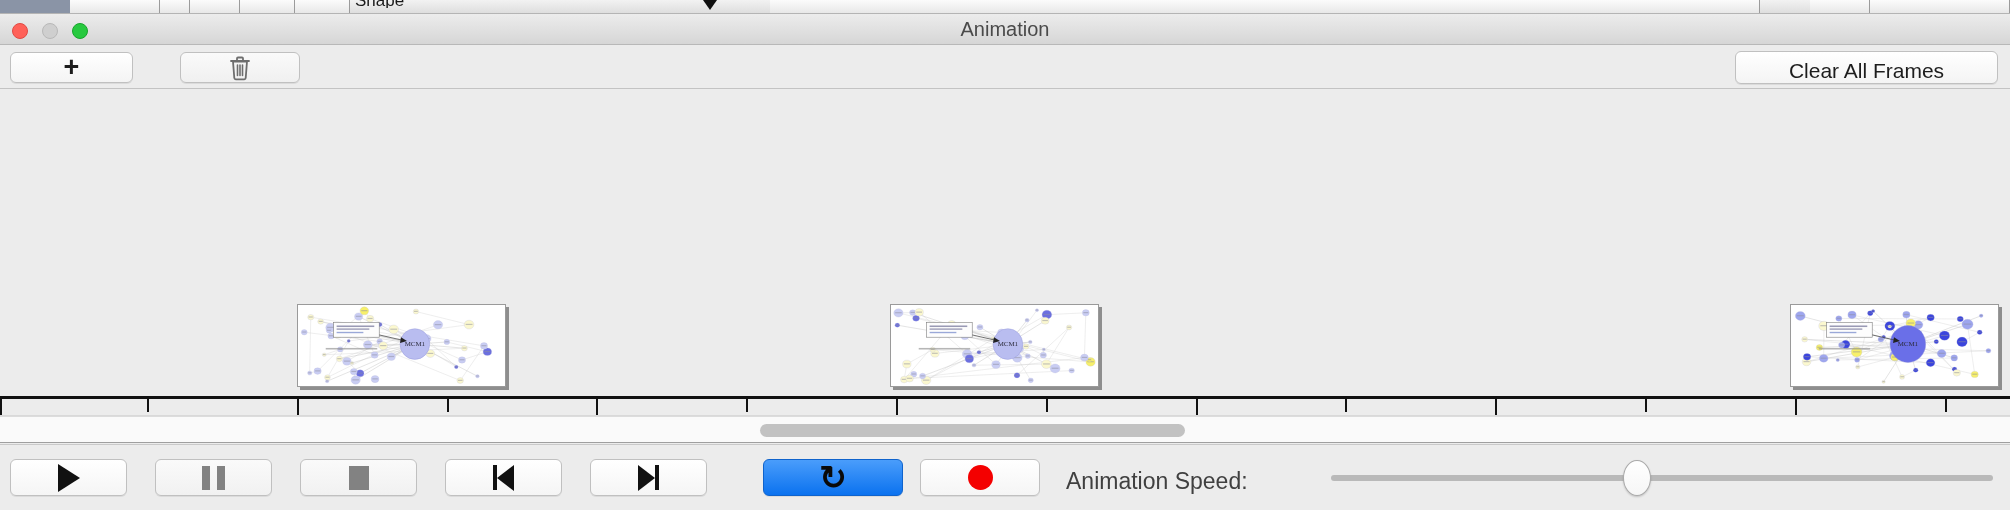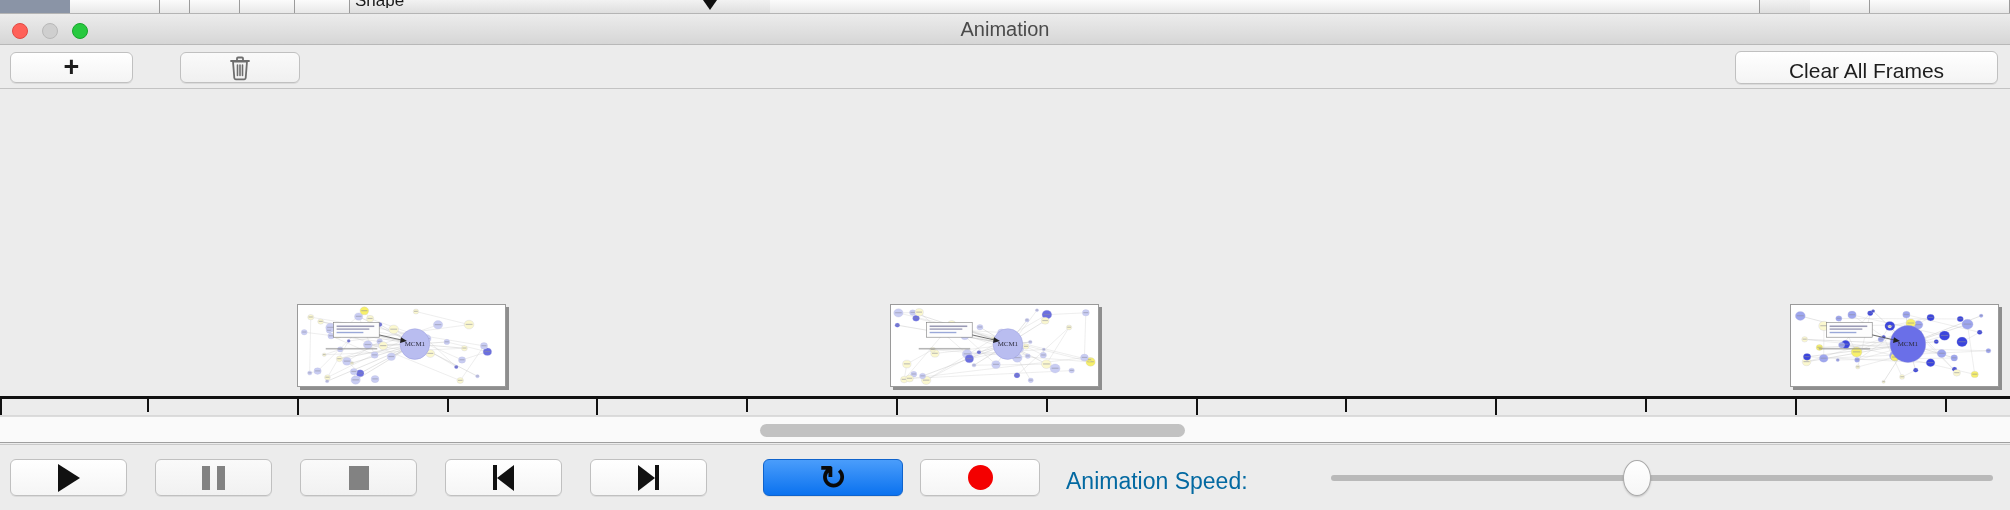--- a/index.html
+++ b/index.html
@@ -163,21 +163,21 @@
   .ic-next i.tri {
     width: 0; height: 0;
     border-top: 13px solid transparent; border-bottom: 13px solid transparent;
     border-left: 17px solid #111;
   }
   .ic-loop { font-size: 33px; color: #0a0a0a; line-height: 1; font-weight: 600; }
   .ic-record { width: 25px; height: 25px; border-radius: 50%; background: #f40000; }
 
   #speed-label {
     position: absolute; left: 1066px; top: 23px;
-    font-size: 23px; color: #0369a1;
+    font-size: 23px; color: #404040;
   }
   #speed-slider {
     position: absolute; left: 1331px; top: 14px; width: 662px; height: 38px;
   }
   #speed-track {
     position: absolute; left: 0; top: 16px; width: 662px; height: 6px;
     border-radius: 3px; background: #b9b9b9;
   }
   #speed-thumb {
     position: absolute; left: 307px; top: 1px; width: 28px; height: 36px;

